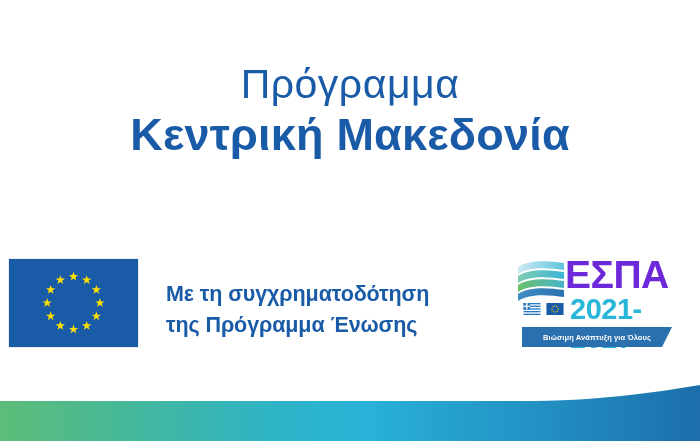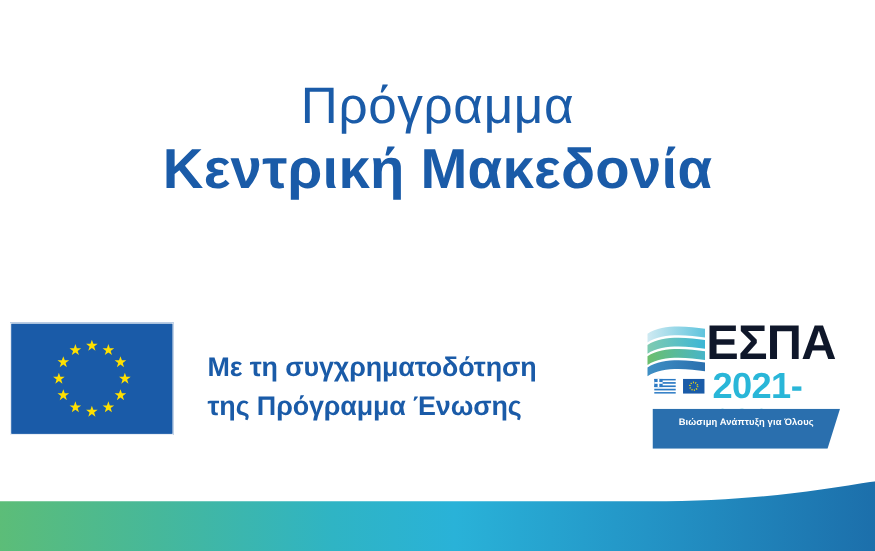--- a/index.html
+++ b/index.html
@@ -105,21 +105,21 @@
     width: 50px;
     height: 44px;
   }
   .espa-waves svg { display: block; width: 100%; height: 100%; }
   .espa-word {
     position: absolute;
     left: 49px;
     top: -2px;
     font-size: 39px;
     font-weight: 700;
-    color: #0f172a;
+    color: #6d28d9;
     letter-spacing: -0.5px;
     line-height: 1;
   }
 
   .espa-mid {
     position: absolute;
     left: 0;
     top: 46px;
     width: 168px;
     height: 28px;
@@ -148,21 +148,21 @@
     color: #29b6d8;
     letter-spacing: -0.5px;
     line-height: 1;
   }
 
   .espa-tagline-wrap {
     position: absolute;
     left: 6px;
     top: 75px;
     width: 150px;
-    height: 32px;
+    height: 20px;
   }
   .espa-tagline-wrap svg { display: block; width: 100%; height: 100%; }
   .espa-tagline {
     position: absolute;
     left: 0;
     top: 0;
     width: 150px;
     height: 20px;
     display: flex;
     align-items: center;

